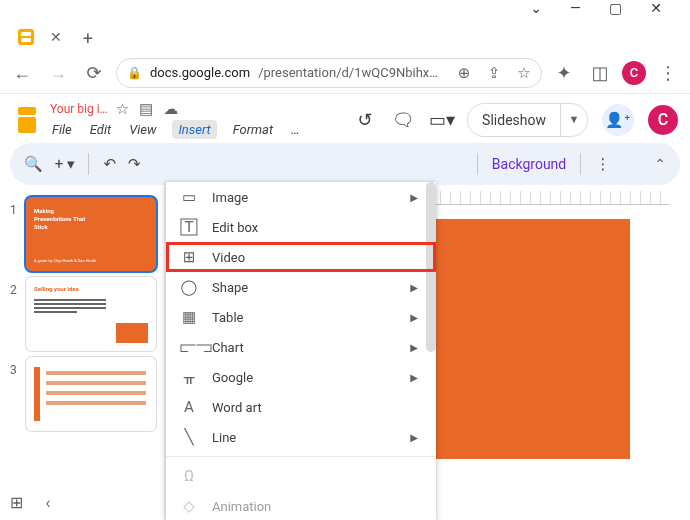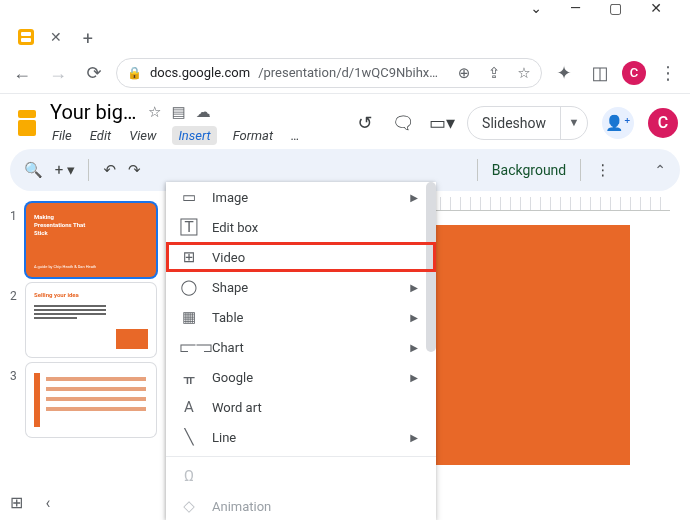--- a/index.html
+++ b/index.html
@@ -30,39 +30,39 @@
 .urlbar .ubicon { font-size:15px; color:#5f6368; width:22px; text-align:center; }
 .avatar-c { width:24px; height:24px; border-radius:50%; background:#d81b60; color:#fff; font-size:13px; font-weight:500; display:flex; align-items:center; justify-content:center; }
 
 
 .appheader { display:flex; align-items:center; padding:6px 12px 4px 12px; gap:8px; }
 .appicon { width:30px; height:30px; position:relative; }
 .appicon .bar { position:absolute; left:6px; right:6px; top:2px; height:8px; background:#f9ab00; border-radius:2px; }
 .appicon .body { position:absolute; left:6px; right:6px; top:12px; bottom:2px; background:#f9ab00; border-radius:2px; }
 .docname-area { display:flex; flex-direction:column; gap:2px; margin-right:4px; }
 .docname-row { display:flex; align-items:center; gap:8px; }
-.docname { font-size:20px; color:#000000; max-width:90px; overflow:hidden; text-overflow:ellipsis; white-space:nowrap; }
+.docname { font-size:12px; color:#ef4444; max-width:90px; overflow:hidden; text-overflow:ellipsis; white-space:nowrap; }
 .docicons { display:flex; gap:10px; color:#5f6368; font-size:15px; }
 .menurow { display:flex; gap:14px; font-size:13px; color:#3c4043; }
 .menurow .m.open { background:#e5e5e5; padding:2px 6px; border-radius:4px; color:#1967d2; }
 .menurow .m { padding:2px 2px;font-style:italic; }
 .header-right { margin-left:auto; display:flex; align-items:center; gap:14px; }
 .hicon { color:#3c4043; font-size:18px; width:24px; text-align:center; }
 .slideshow-btn { display:flex; align-items:center; border:1px solid #dadce0; border-radius:18px; height:34px; overflow:hidden; }
 .slideshow-btn .lbl { padding:0 14px; font-size:14px; color:#3c4043; border-right:1px solid #dadce0; height:100%; display:flex; align-items:center; }
 .slideshow-btn .dd { width:26px; display:flex; align-items:center; justify-content:center; font-size:11px; color:#5f6368; }
 .share-icon { width:32px; height:32px; border-radius:50%; background:#e8f0fe; display:flex; align-items:center; justify-content:center; color:#1967d2; font-size:15px; }
 .avatar-big { width:30px; height:30px; border-radius:50%; background:#d81b60; color:#fff; display:flex; align-items:center; justify-content:center; font-weight:500; }
 
 
 .toolbar { height:42px; margin:0 10px; background:#edf2fa; border-radius:22px; display:flex; align-items:center; padding:0 14px; gap:12px; color:#444746; font-size:15px; }
 .toolbar .sep { width:1px; height:22px; background:#c4c7c5; margin:0 2px; }
 .toolbar .tbtn { display:flex; align-items:center; gap:2px; }
 .toolbar .flex { flex:1; }
-.bg-btn { font-size:14px; color:#14532d; }
+.bg-btn { font-size:14px; color:#6d28d9; }
 .collapse { font-size:14px; color:#5f6368; }
 
 
 .main { display:flex; margin-top:6px; height:290px; position:relative; }
 .thumbcol { width:170px; padding:6px 4px 0 10px; display:flex; flex-direction:column; gap:6px; }
 .thumb-row { display:flex; gap:6px; align-items:flex-start; }
 .thumb-num { width:10px; font-size:12px; color:#5f6368; padding-top:6px; }
 .thumb { width:130px; height:74px; border-radius:6px; overflow:hidden; background:#e86828; position:relative; box-shadow:0 0 0 1px #dadce0; }
 .thumb.sel { box-shadow:0 0 0 2px #1a73e8; }
 .thumb.white { background:#fff; }

